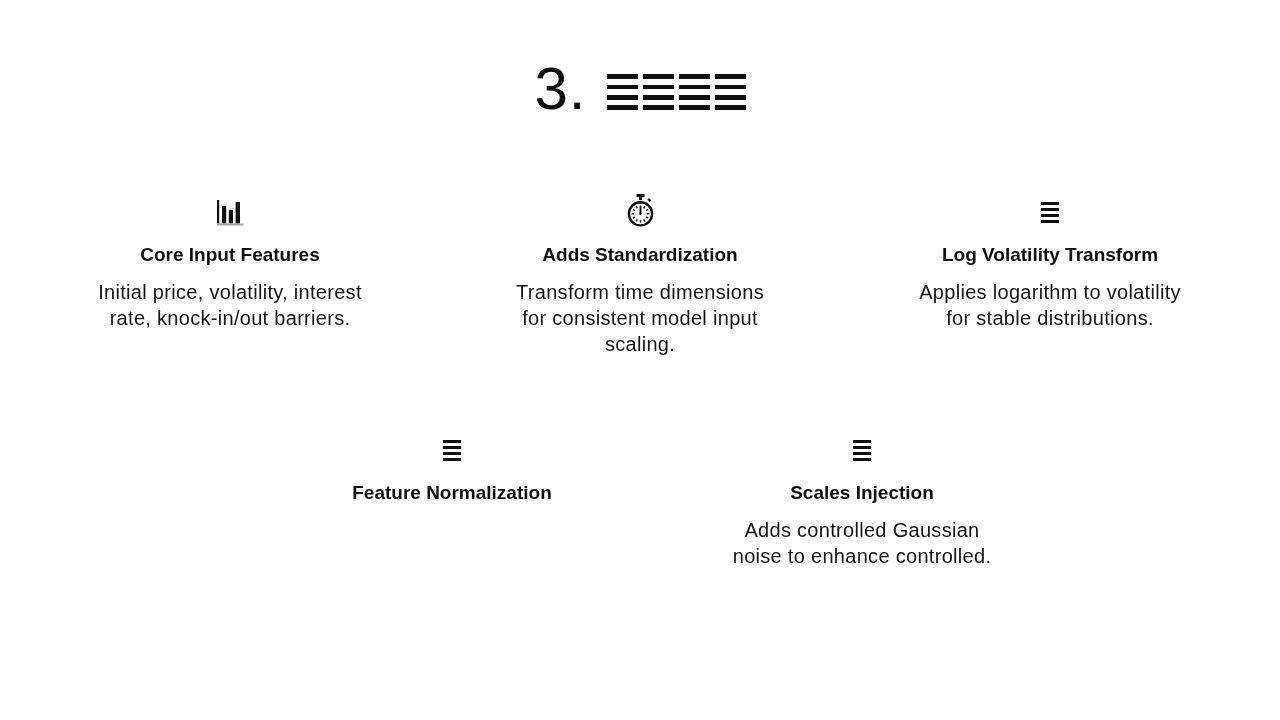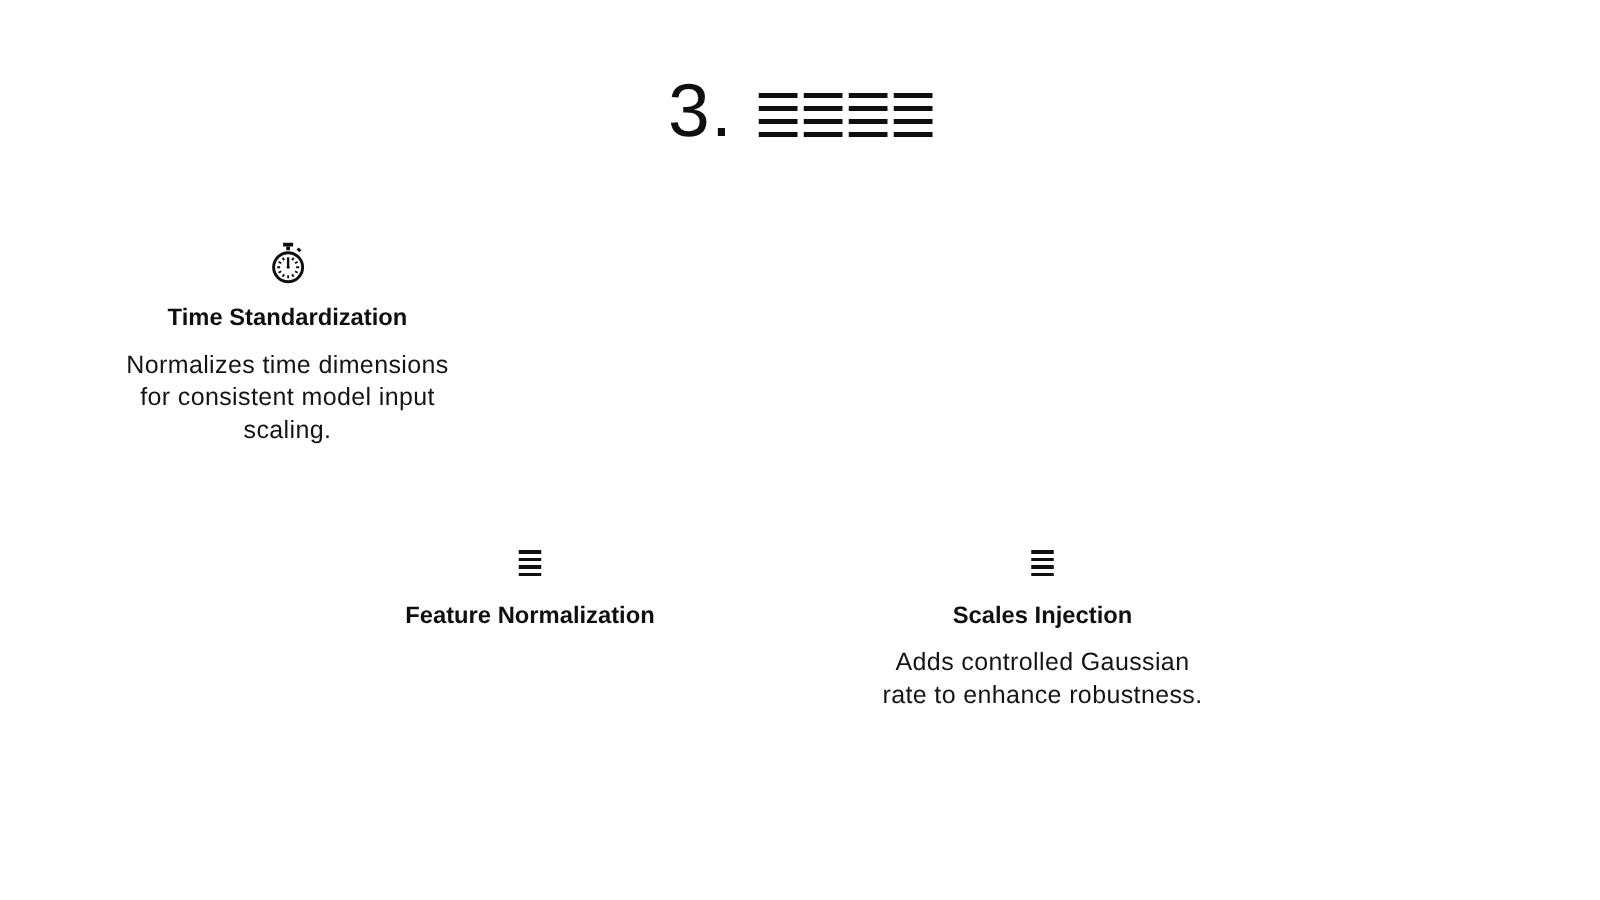--- a/index.html
+++ b/index.html
@@ -45,21 +45,21 @@
     background: repeating-linear-gradient(to bottom, #0f0f0f 0 4.5px, transparent 4.5px 10.5px);
   }
 
   
   .card-row {
     position: absolute;
     display: flex;
     gap: 70px;
   }
   .row-1 { top: 193px; left: 60px; width: 1160px; }
-  .row-2 { top: 431px; left: 254px; width: 750px; }
+  .row-2 { top: 431px; left: 282px; width: 750px; }
 
   .card {
     width: 340px;
     display: flex;
     flex-direction: column;
     align-items: center;
     text-align: center;
   }
   .icon-area {
     height: 34px;
@@ -104,20 +104,34 @@
     <span class="tofu-group">
       <span class="tofu"></span>
       <span class="tofu"></span>
       <span class="tofu"></span>
       <span class="tofu"></span>
     </span>
   </div>
 
   <div class="card-row row-1">
 
+    <div class="card">
+      <div class="icon-area">
+        <svg class="barchart-svg" width="27" height="26" viewBox="0 0 27 26" xmlns="http://www.w3.org/2000/svg">
+          <rect x="0" y="0" width="2.2" height="23.5" fill="#0f0f0f"></rect>
+          <rect x="5" y="6" width="4.2" height="17.5" fill="#0f0f0f"></rect>
+          <rect x="11.8" y="10" width="4.2" height="13.5" fill="#0f0f0f"></rect>
+          <rect x="18.6" y="2" width="4.4" height="21.5" fill="#0f0f0f"></rect>
+          <rect x="0" y="23.5" width="26.5" height="2" fill="#a5a5a5"></rect>
+        </svg>
+      </div>
+      <div class="card-title">Core Input Features</div>
+      <div class="card-body">Initial price, volatility, interest
+rate, knock-in/out barriers.</div>
+    </div>
 
     <div class="card">
       <div class="icon-area">
         <svg class="stopwatch-svg" width="27" height="33" viewBox="0 0 27 33" xmlns="http://www.w3.org/2000/svg">
           <rect x="9.5" y="0" width="8" height="3.2" fill="#0f0f0f"></rect>
           <rect x="12" y="3.2" width="3" height="3" fill="#0f0f0f"></rect>
           <rect x="20.6" y="4.7" width="3.2" height="2.4" transform="rotate(45 22.2 5.9)" fill="#0f0f0f"></rect>
           <circle cx="13.5" cy="19.8" r="11.6" fill="none" stroke="#0f0f0f" stroke-width="2.4"></circle>
           <line x1="13.5" y1="11" x2="13.5" y2="13.4" stroke="#0f0f0f" stroke-width="1.5" transform="rotate(30 13.5 19.8)"></line>
           <line x1="13.5" y1="11" x2="13.5" y2="13.4" stroke="#0f0f0f" stroke-width="1.5" transform="rotate(60 13.5 19.8)"></line>
@@ -127,42 +141,50 @@
           <line x1="13.5" y1="11" x2="13.5" y2="13.4" stroke="#0f0f0f" stroke-width="1.5" transform="rotate(180 13.5 19.8)"></line>
           <line x1="13.5" y1="11" x2="13.5" y2="13.4" stroke="#0f0f0f" stroke-width="1.5" transform="rotate(210 13.5 19.8)"></line>
           <line x1="13.5" y1="11" x2="13.5" y2="13.4" stroke="#0f0f0f" stroke-width="1.5" transform="rotate(240 13.5 19.8)"></line>
           <line x1="13.5" y1="11" x2="13.5" y2="13.4" stroke="#0f0f0f" stroke-width="1.5" transform="rotate(270 13.5 19.8)"></line>
           <line x1="13.5" y1="11" x2="13.5" y2="13.4" stroke="#0f0f0f" stroke-width="1.5" transform="rotate(300 13.5 19.8)"></line>
           <line x1="13.5" y1="11" x2="13.5" y2="13.4" stroke="#0f0f0f" stroke-width="1.5" transform="rotate(330 13.5 19.8)"></line>
           <line x1="13.5" y1="19.8" x2="13.5" y2="11.8" stroke="#0f0f0f" stroke-width="1.9"></line>
           <circle cx="13.5" cy="19.8" r="1.2" fill="#0f0f0f"></circle>
         </svg>
       </div>
-      <div class="card-title">Time Standardization</div>
-      <div class="card-body">Normalizes time dimensions
+      <div class="card-title">Adds Standardization</div>
+      <div class="card-body">Transform time dimensions
 for consistent model input
 scaling.</div>
     </div>
 
+    <div class="card">
+      <div class="icon-area">
+        <span class="tofu-sm"></span>
+      </div>
+      <div class="card-title">Log Volatility Transform</div>
+      <div class="card-body">Applies logarithm to volatility
+for stable distributions.</div>
+    </div>
 
   </div>
 
   <div class="card-row row-2">
 
     <div class="card">
       <div class="icon-area">
         <span class="tofu-sm"></span>
       </div>
       <div class="card-title">Feature Normalization</div>
     </div>
 
     <div class="card">
       <div class="icon-area">
         <span class="tofu-sm"></span>
       </div>
       <div class="card-title">Scales Injection</div>
       <div class="card-body">Adds controlled Gaussian
-rate to enhance robustness.</div>
+noise to enhance controlled.</div>
     </div>
 
   </div>
 
 </div>
 
 </body></html>

